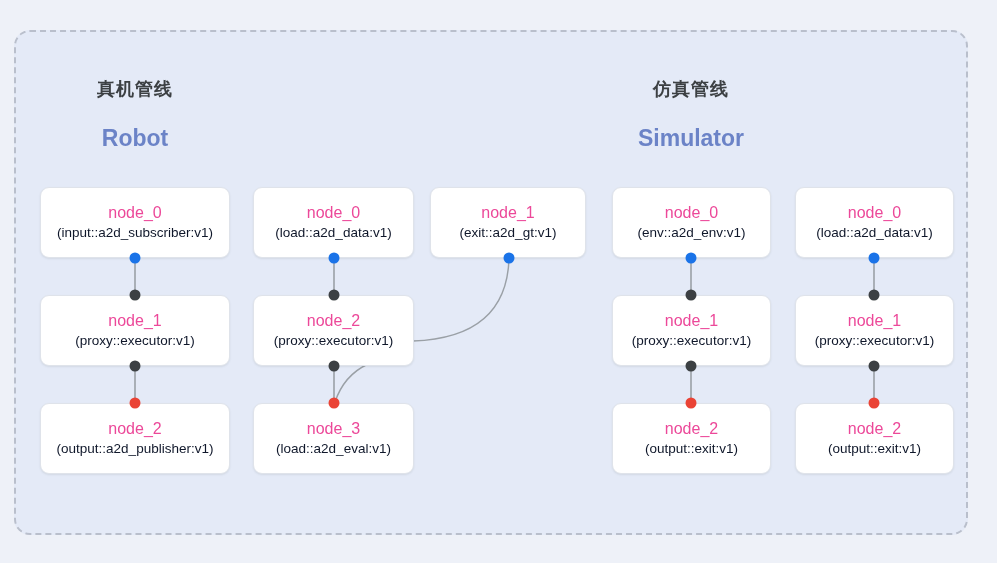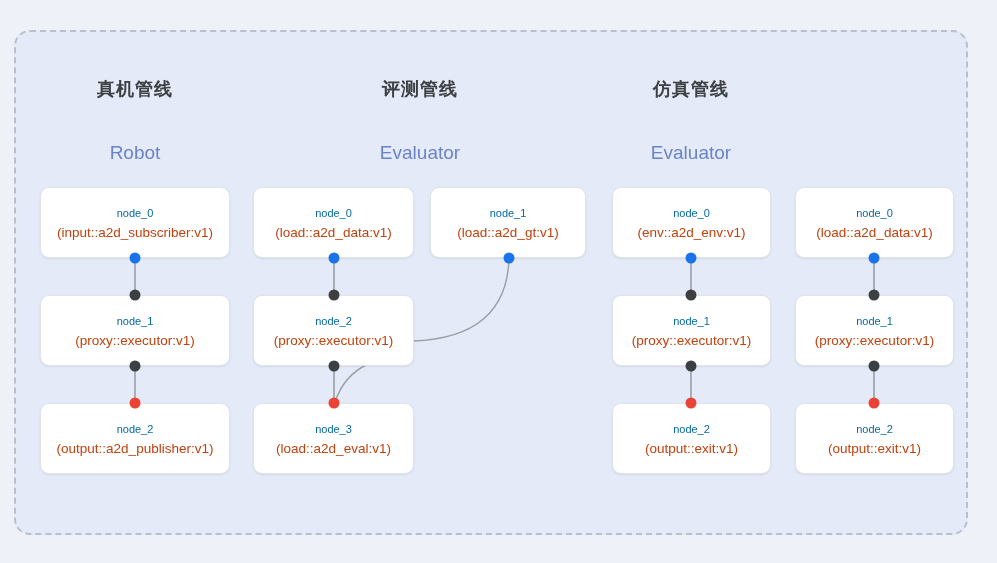--- a/index.html
+++ b/index.html
@@ -41,49 +41,49 @@
     pointer-events: none;
   }
   .head-cn {
     font-size: 18px;
     font-weight: bold;
     color: #3c4043;
     letter-spacing: 1px;
     line-height: 22px;
   }
   .head-en {
-    font-size: 19px;
-    font-weight: normal;
+    font-size: 23px;
+    font-weight: bold;
     color: #6b83c7;
     line-height: 24px;
-    margin-top: 41px;
+    margin-top: 26px;
   }
 
   
   .node {
     position: absolute;
     box-sizing: border-box;
     background: #ffffff;
     border: 1px solid #dfe3ea;
     border-radius: 9px;
     box-shadow: 0 1px 2px rgba(60,64,67,0.10);
     display: flex;
     flex-direction: column;
     align-items: center;
     justify-content: center;
     text-align: center;
   }
   .node .n-title {
-    font-size: 11px;
-    color: #0369a1;
+    font-size: 16px;
+    color: #ec4899;
     line-height: 20px;
   }
   .node .n-sub {
     font-size: 13.5px;
-    color: #c2410c;
+    color: #0f172a;
     line-height: 20px;
   }
 
   
   .port {
     position: absolute;
     width: 11px;
     height: 11px;
     border-radius: 50%;
     transform: translate(-50%, -50%);
@@ -104,27 +104,23 @@
 <body>
 
 <div id="canvas">
 
   <div class="panel"></div>
 
   <div class="col-head" style="left:45px; top:62px; width:180px;">
     <div class="head-cn">真机管线</div>
     <div class="head-en">Robot</div>
   </div>
-  <div class="col-head" style="left:330px; top:62px; width:180px;">
-    <div class="head-cn">评测管线</div>
-    <div class="head-en">Evaluator</div>
-  </div>
   <div class="col-head" style="left:601px; top:62px; width:180px;">
     <div class="head-cn">仿真管线</div>
-    <div class="head-en">Evaluator</div>
+    <div class="head-en">Simulator</div>
   </div>
   <div class="col-head" style="left:784px; top:62px; width:180px;">
   </div>
 
   <svg id="edges" viewBox="0 0 997 563">
 
     <line x1="135" y1="241" x2="135" y2="279" stroke="#9aa0a6" stroke-width="1.6"></line>
     <line x1="135" y1="349" x2="135" y2="387" stroke="#9aa0a6" stroke-width="1.6"></line>
 
     <line x1="334" y1="241" x2="334" y2="279" stroke="#9aa0a6" stroke-width="1.6"></line>
@@ -157,21 +153,21 @@
   <div class="port black" style="left:135px; top:279px;"></div>
   <div class="port black" style="left:135px; top:350px;"></div>
   <div class="port red" style="left:135px; top:387px;"></div>
 
   <div class="node" style="left:253px; top:171px; width:161px; height:71px;">
     <div class="n-title">node_0</div>
     <div class="n-sub">(load::a2d_data:v1)</div>
   </div>
   <div class="node" style="left:430px; top:171px; width:156px; height:71px;">
     <div class="n-title">node_1</div>
-    <div class="n-sub">(load::a2d_gt:v1)</div>
+    <div class="n-sub">(exit::a2d_gt:v1)</div>
   </div>
   <div class="node" style="left:253px; top:279px; width:161px; height:71px;">
     <div class="n-title">node_2</div>
     <div class="n-sub">(proxy::executor:v1)</div>
   </div>
   <div class="node" style="left:253px; top:387px; width:161px; height:71px;align-items:center;">
     <div class="n-title">node_3</div>
     <div class="n-sub">(load::a2d_eval:v1)</div>
   </div>
   <div class="port blue" style="left:334px; top:242px;"></div>

